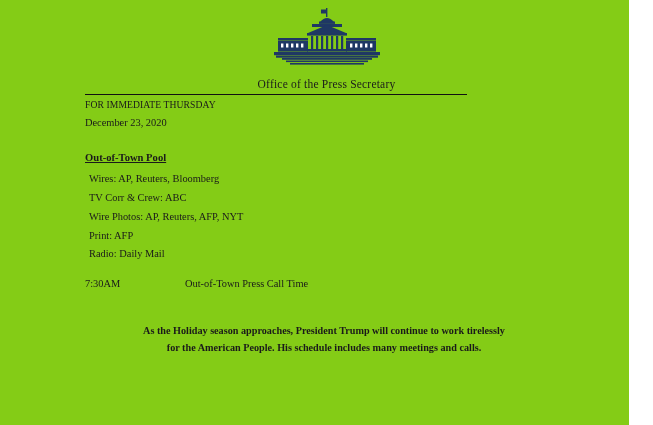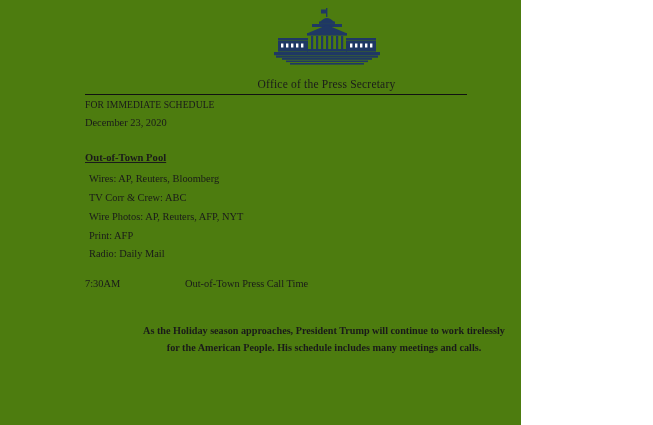--- a/index.html
+++ b/index.html
@@ -9,23 +9,23 @@
   body {
     width: 653px;
     height: 425px;
     background: #ffffff;
     font-family: "Liberation Serif", serif;
     color: #1a1a1a;
     overflow: hidden;
   }
   .page {
     position: relative;
-    width: 521px;
+    width: 629px;
     height: 425px;
-    background: #4d7c0f;
+    background: #84cc16;
   }
   
   .seal-wrap {
     position: absolute;
     top: 8px;
     left: 0;
     width: 653px;
     text-align: center;
   }
   .seal {
@@ -185,21 +185,21 @@
       </svg>
     </span>
   </div>
 
   <div class="press-secretary">Office of the Press Secretary</div>
 
   <div class="rule"></div>
 
   <div class="doc">
 
-    <p class="release">FOR IMMEDIATE SCHEDULE</p>
+    <p class="release">FOR IMMEDIATE THURSDAY</p>
 
     <p class="date">December 23, 2020</p>
 
 
     <p class="section-head">Out-of-Town Pool</p>
 
     <ul class="pool-list">
       <li>Wires: AP, Reuters, Bloomberg</li>
       <li>TV Corr &amp; Crew: ABC</li>
       <li>Wire Photos: AP, Reuters, AFP, NYT</li>

